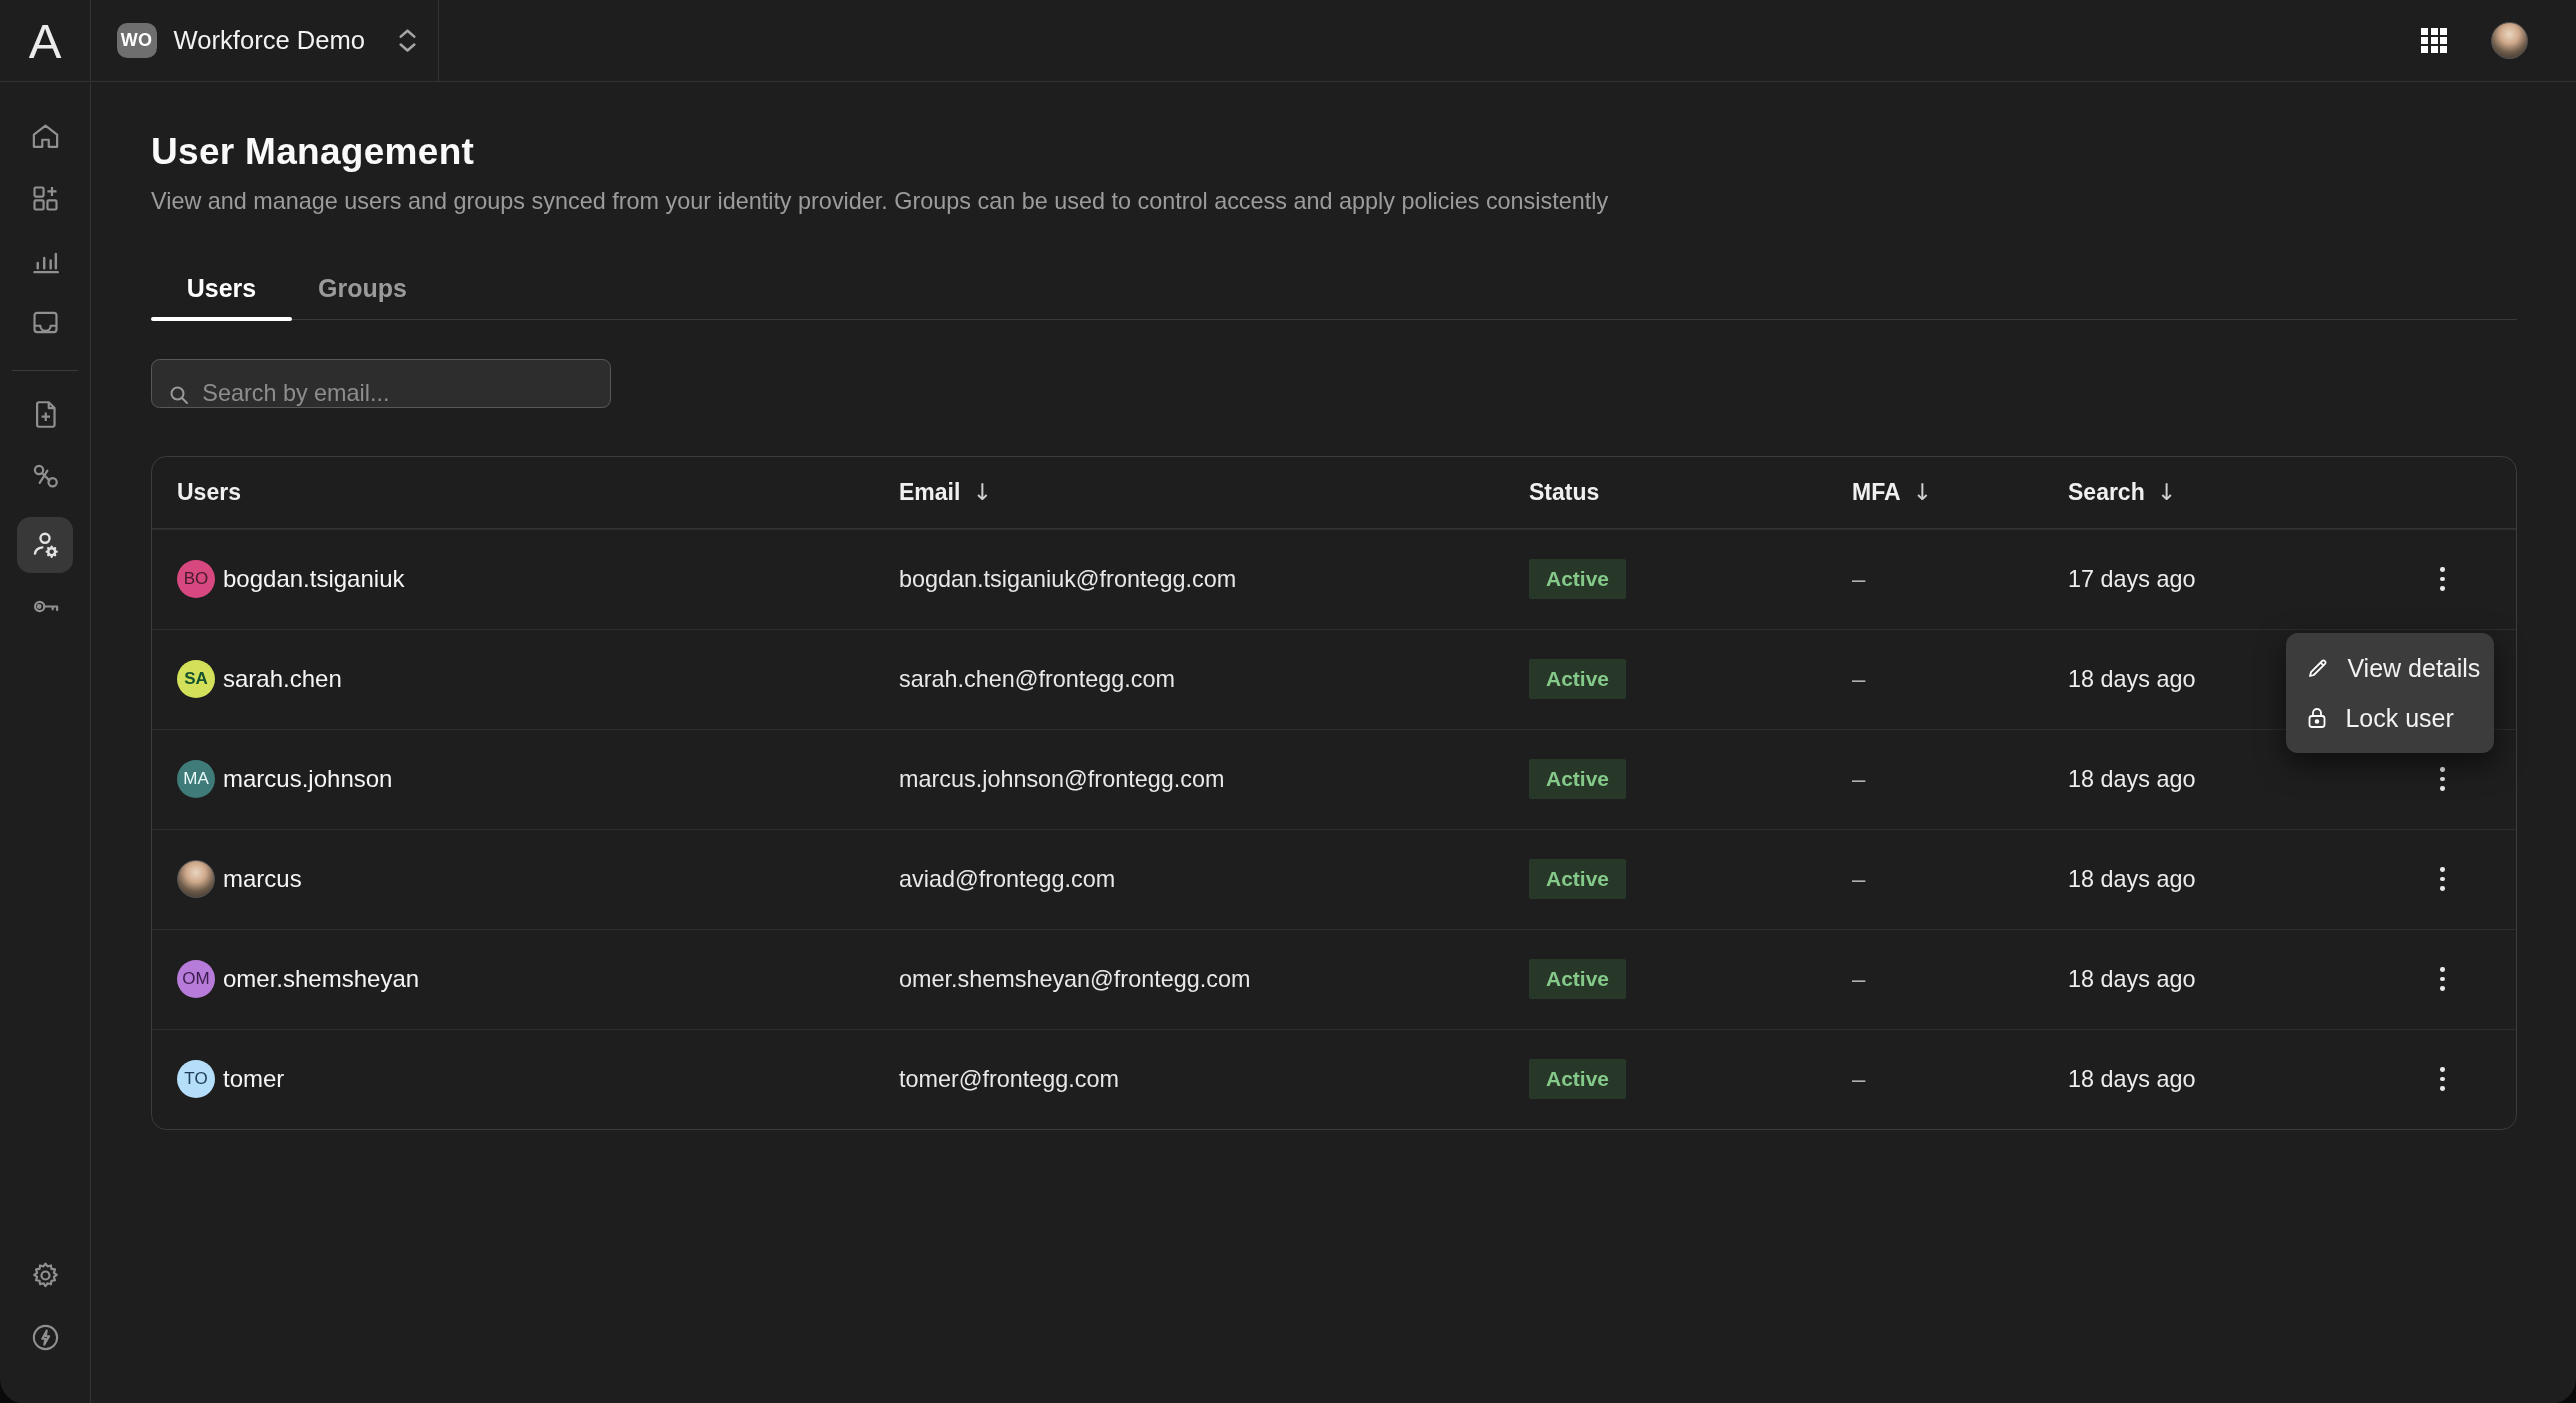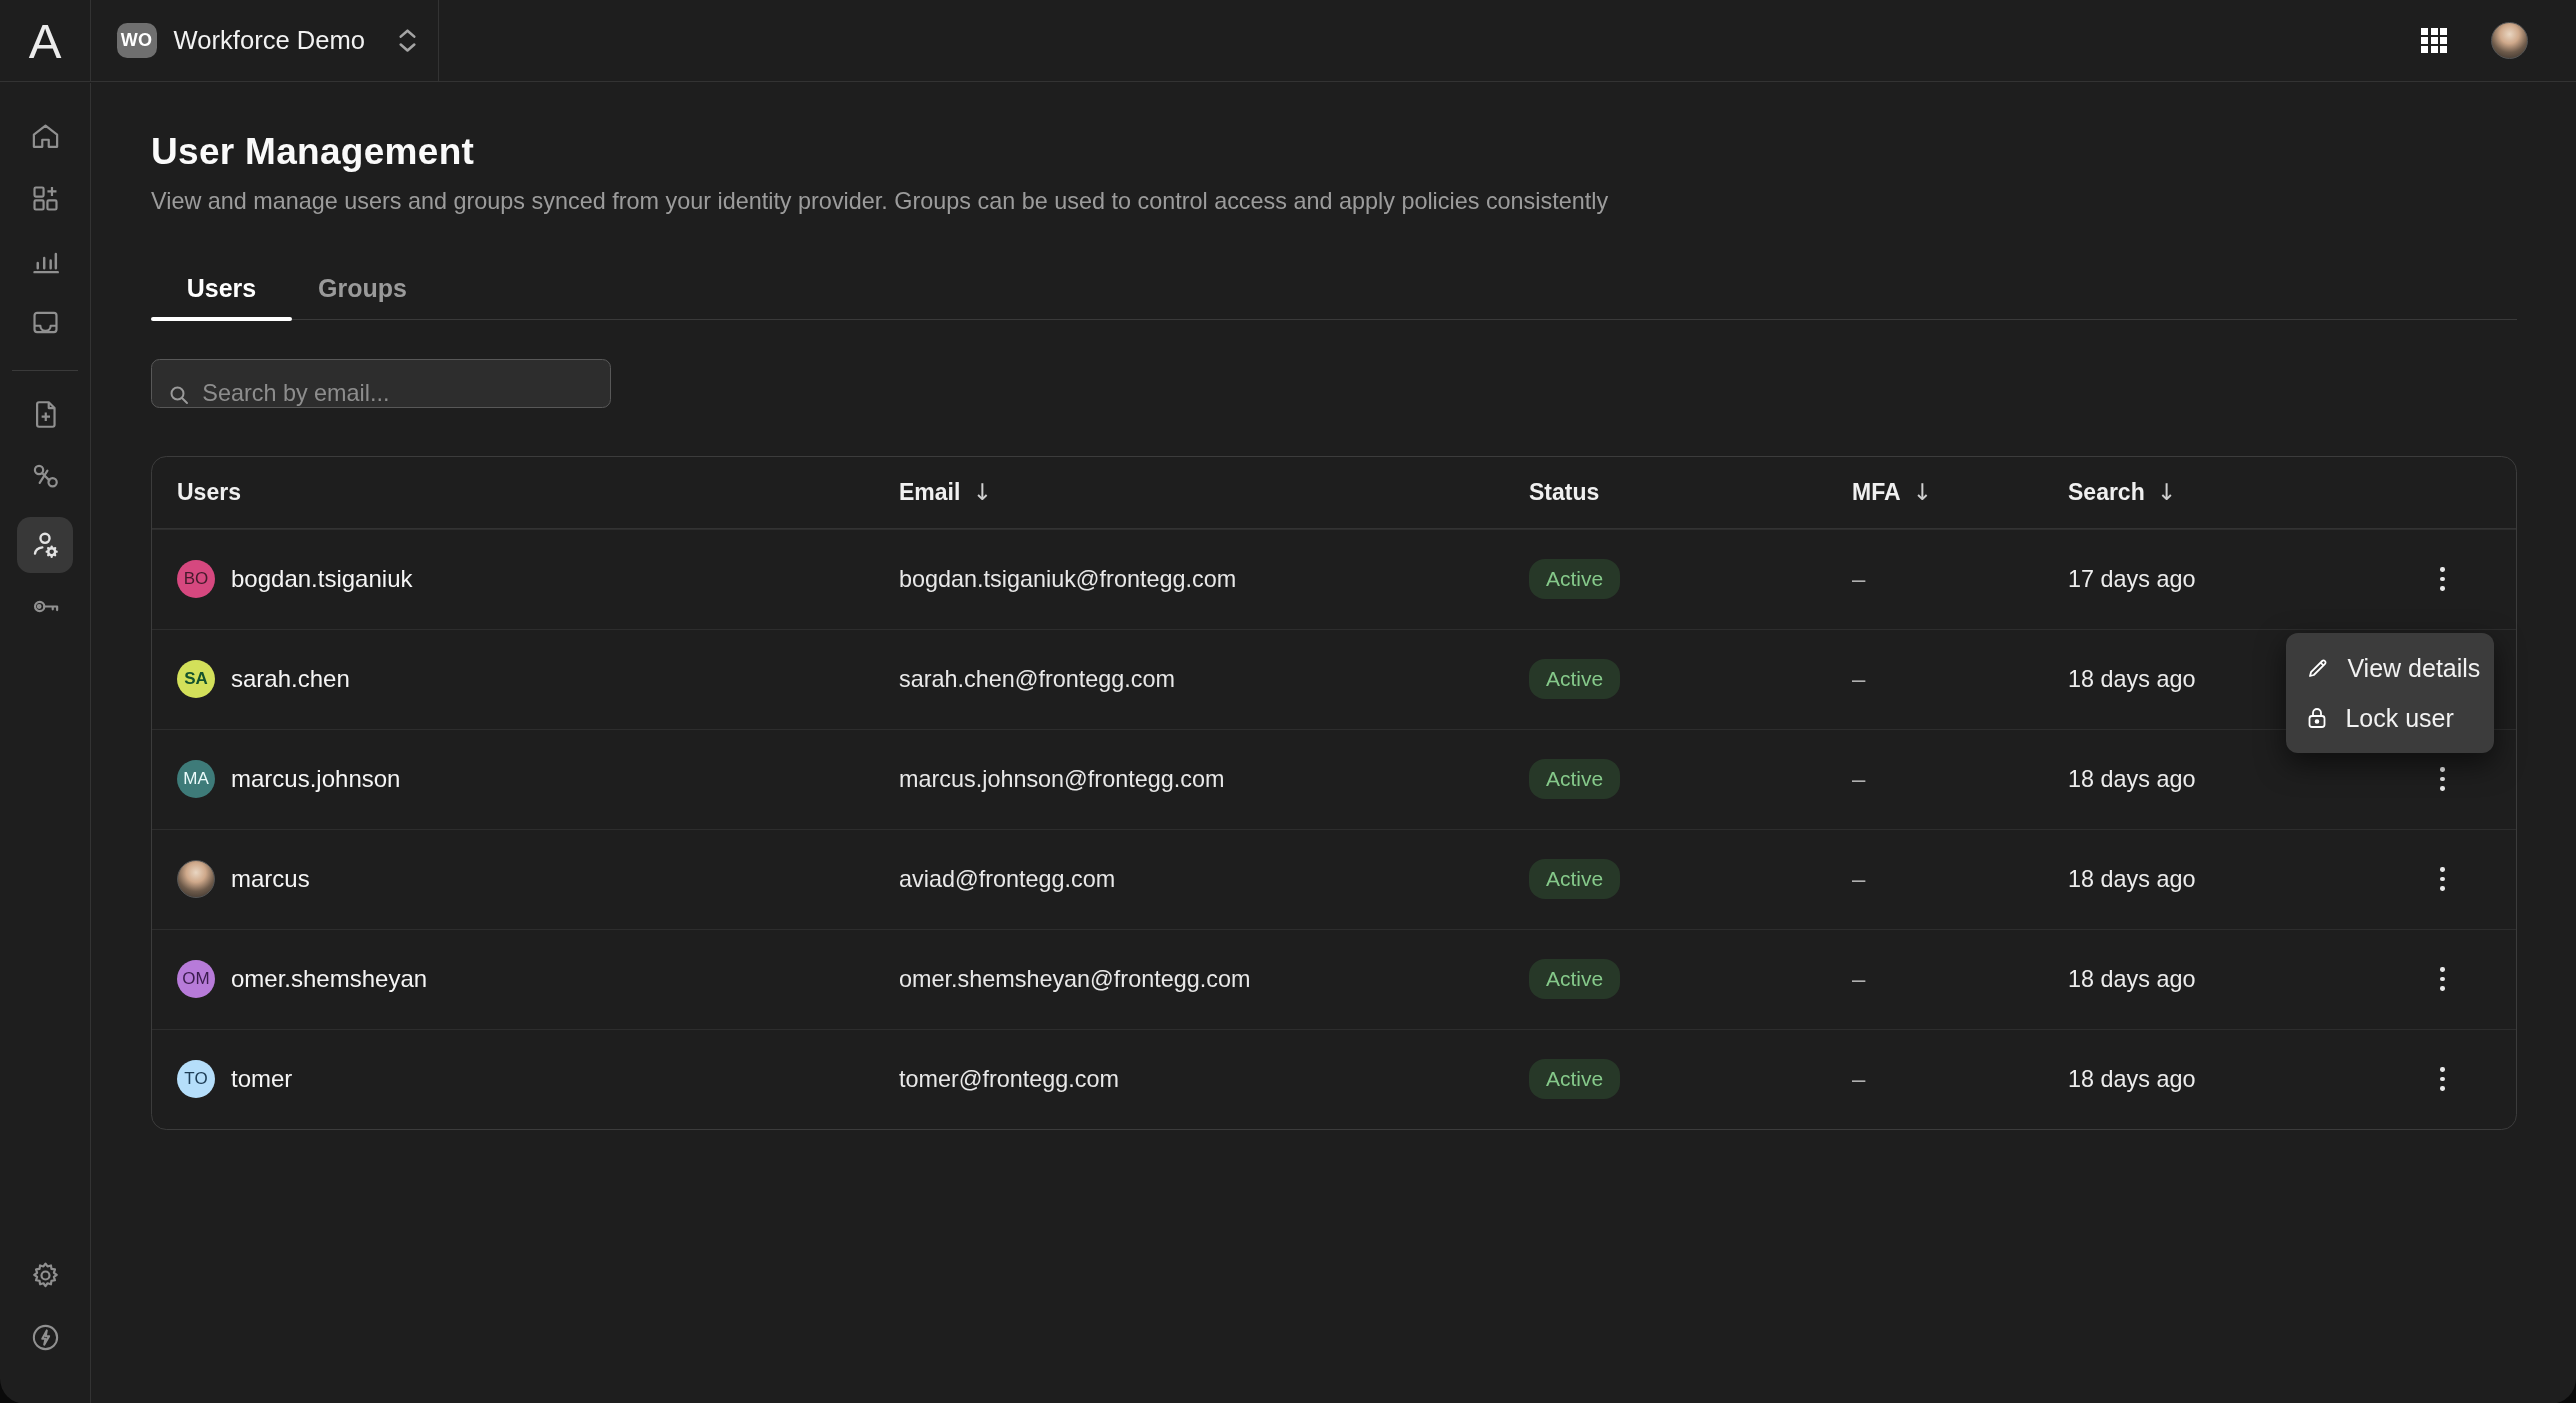--- a/index.html
+++ b/index.html
@@ -43,25 +43,25 @@
   .search-box input { flex:1; background:transparent; border:none; outline:none; font-size:23.4px; color:#e8e8e8; font-family:inherit; }
   .search-box input::placeholder { color:#8d8d8d; }
 
   .table-card { margin-top:48px; border:1.7px solid #3c3c3c; border-radius:15.3px; overflow:visible; }
   .t-grid { display:grid; grid-template-columns:722px 630px 323px 216px 1fr 94px; align-items:center; padding-left:25px; }
   .t-head { height:72px; border-bottom:1.7px solid #333; font-size:23px; font-weight:600; color:#f0f0f0; }
   .t-head .col { display:flex; align-items:center; gap:12px; }
   .sort-arrow { color:#d0d0d0; font-weight:400; font-size:23px; font-family:"DejaVu Sans",sans-serif; cursor:pointer; }
   .t-row { height:100px; border-top:1.7px solid #2d2d2d; }
   .t-row:first-of-type { border-top:none; }
-  .user-cell { display:flex; align-items:center; gap:16px;text-align:right; }
+  .user-cell { display:flex; align-items:center; gap:8px;text-align:right; }
   .row-avatar { width:38px; height:38px; border-radius:50%; display:flex; align-items:center; justify-content:center; font-size:17px; font-weight:500; flex:0 0 38px; }
   .row-name { font-size:24px; font-weight:500; color:#f5f5f5; }
   .row-email { font-size:23.4px; color:#e8e8e8; }
-  .badge { display:inline-block; font-size:21px; font-weight:400; color:#85c98a; background:#273828; padding:7.7px 17px; border-radius:16px; }
+  .badge { display:inline-block; font-size:21px; font-weight:700; color:#85c98a; background:#273828; padding:7.7px 17px; border-radius:2px; }
   .row-mfa { font-size:24px; color:#b0b0b0; }
   .row-created { font-size:23.4px; color:#ededed; }
   .kebab-btn { width:41px; height:41px; display:flex; flex-direction:column; align-items:center; justify-content:center; gap:5.1px; cursor:pointer; background:none; border:none; }
   .kebab-btn i { width:4.3px; height:4.3px; border-radius:50%; background:#e8e8e8; display:block; }
 
   
   .ctx-menu { position:absolute; left:2286px; top:633px; width:208px; background:#3c3c3c; border-radius:12px; padding:10.2px 0; box-shadow:0 10.2px 29px rgba(0,0,0,.55); z-index:20; }
   .ctx-item { height:50px; display:flex; align-items:center; gap:17px; padding:0 20.4px; font-size:25px; color:#f2f2f2; cursor:pointer; white-space:nowrap; }
 
   svg { display:block; }

